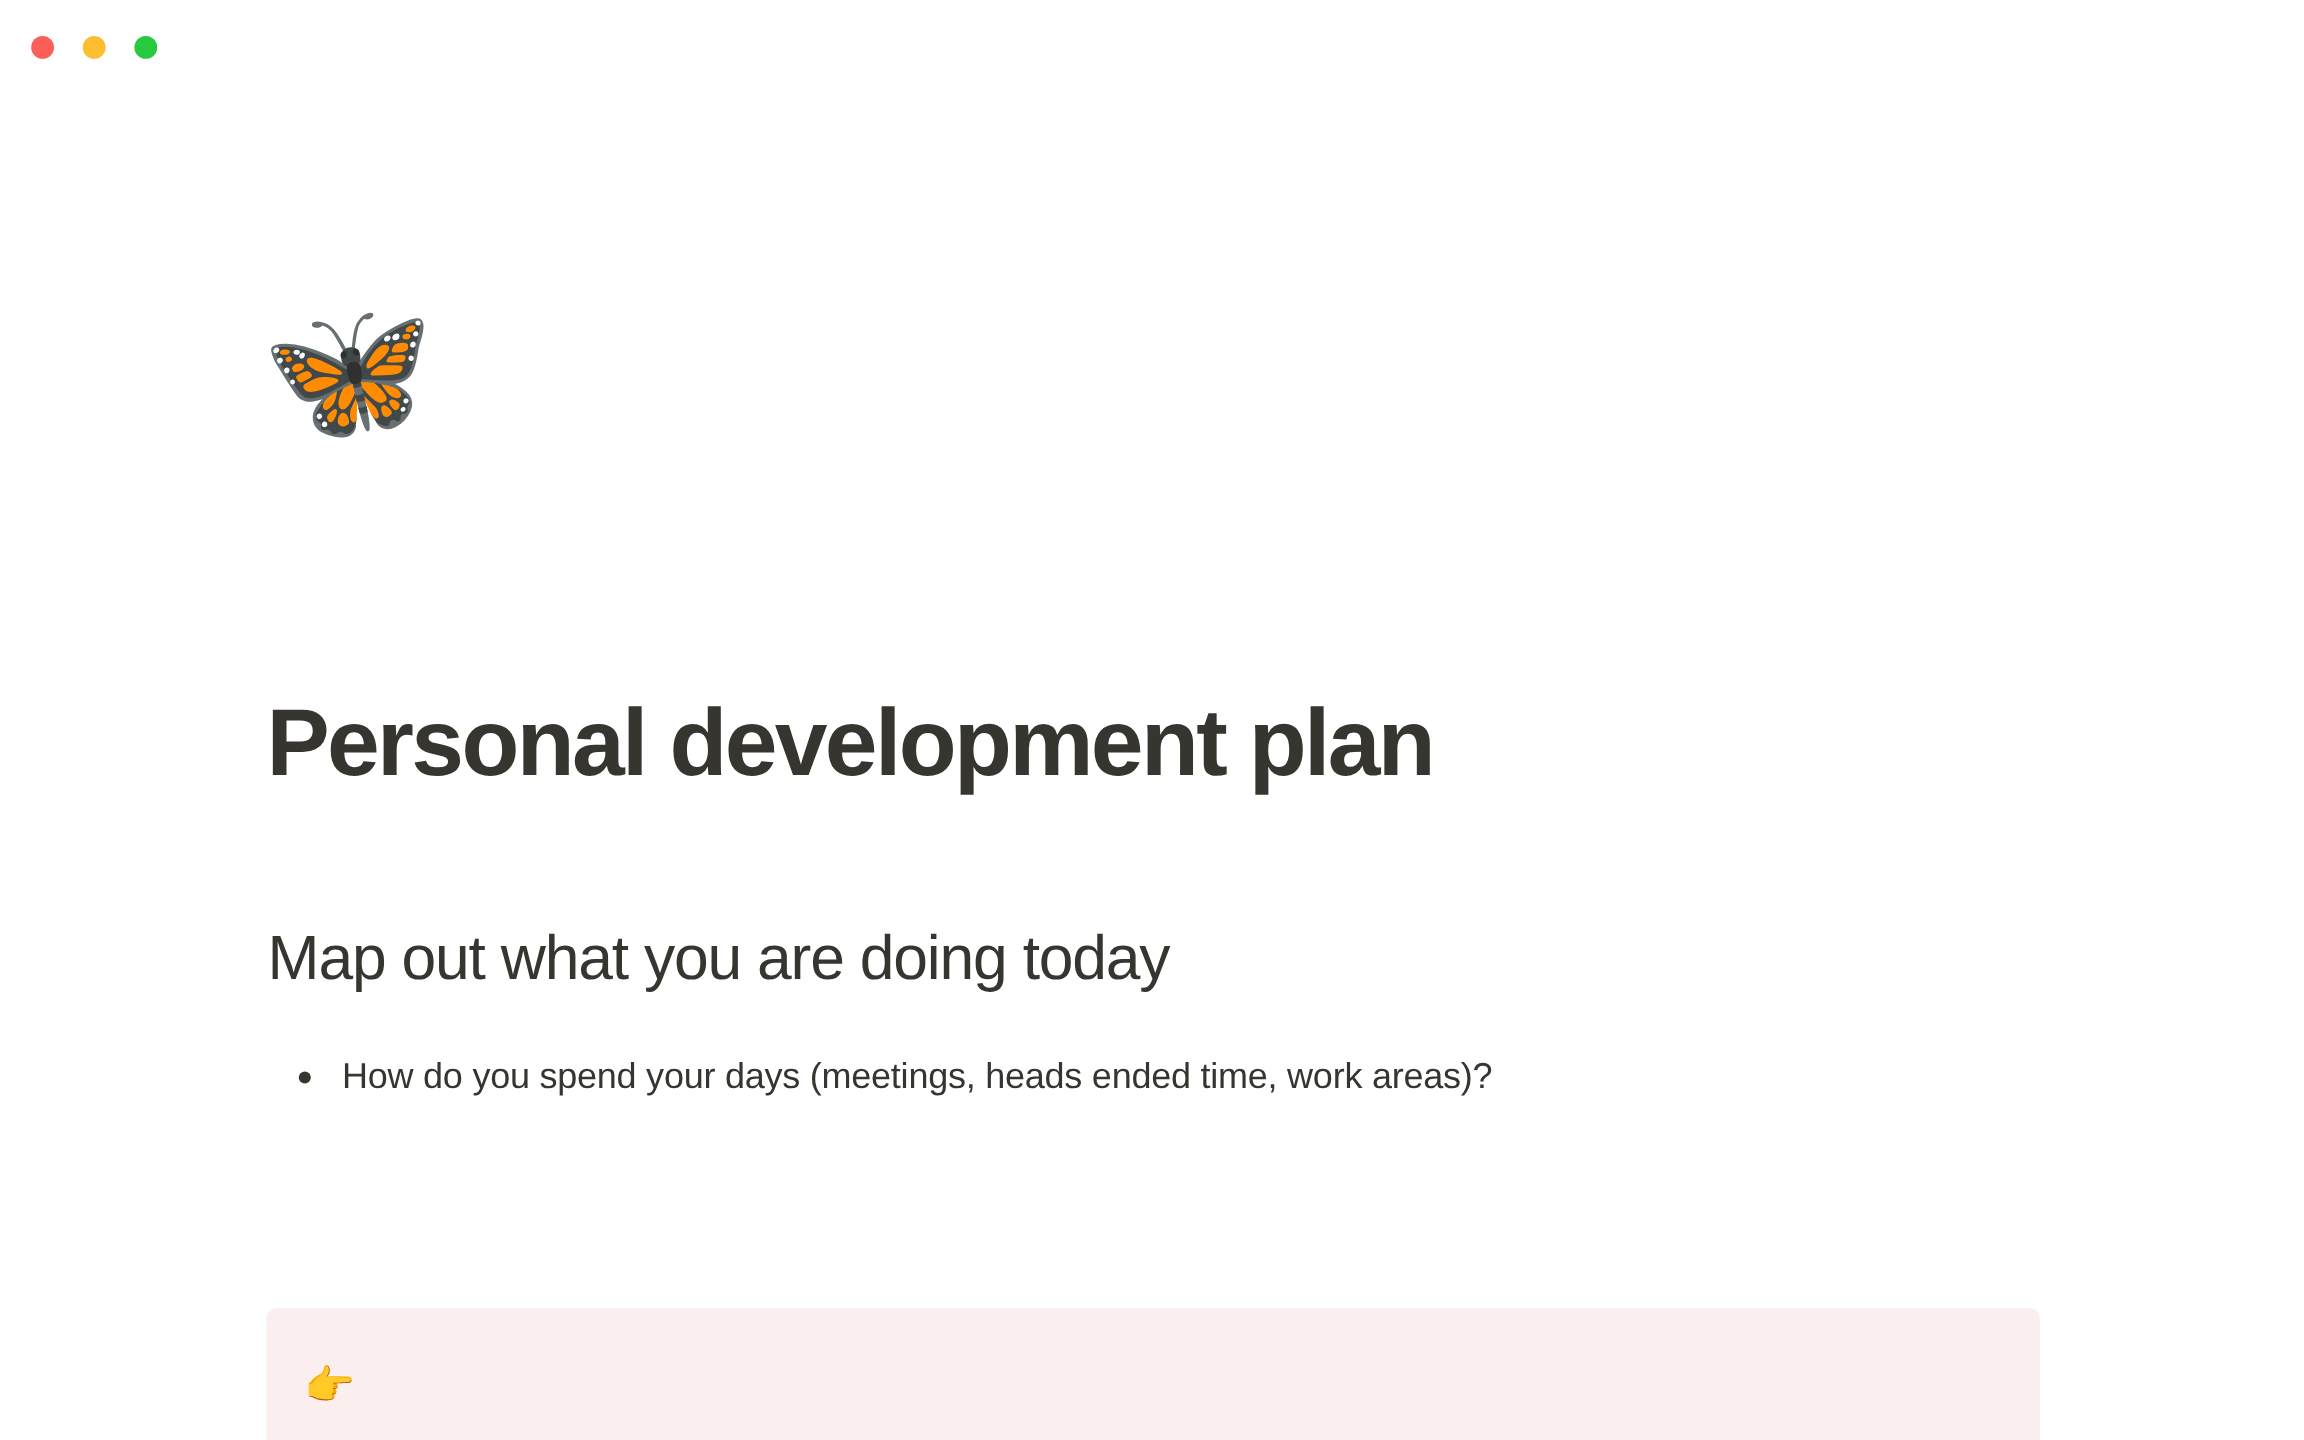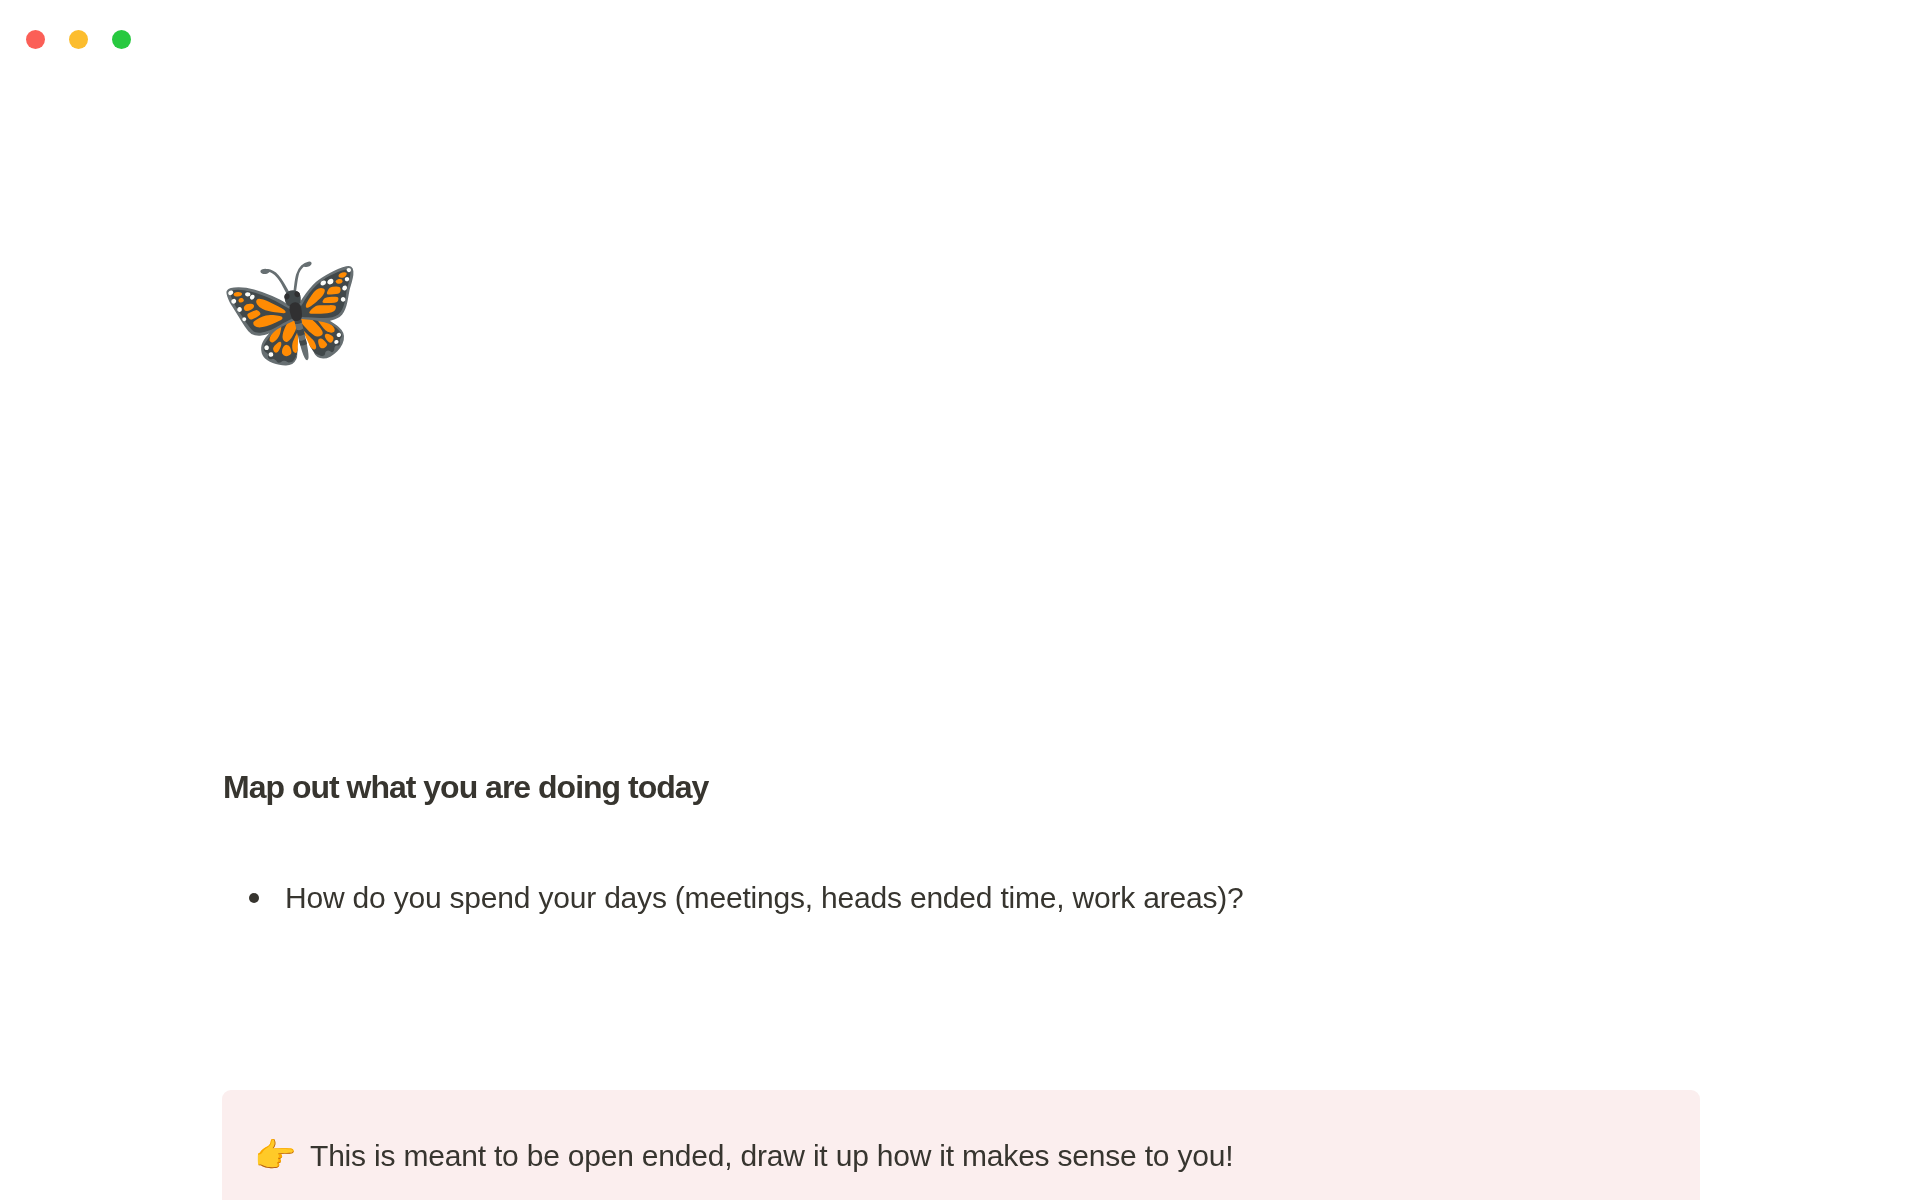--- a/index.html
+++ b/index.html
@@ -72,22 +72,22 @@
     letter-spacing: -2.2px;
     line-height: 1.08;
     color: #37352f;
     white-space: nowrap;
   }
 
   .section-heading {
     position: absolute;
     left: 223px;
     top: 770px;
-    font-size: 32px;
-    font-weight: 700;
+    font-size: 52px;
+    font-weight: 400;
     letter-spacing: -1.0px;
     line-height: 1.12;
     color: #37352f;
     white-space: nowrap;
   }
 
   .bullet-list {
     position: absolute;
     left: 223px;
     top: 876px;
@@ -166,28 +166,28 @@
     <span class="tl-dot" style="background: rgb(251, 95, 87);"></span>
     <span class="tl-dot" style="background: rgb(252, 189, 46);"></span>
     <span class="tl-dot" style="background: rgb(39, 201, 63);"></span>
   </div>
 </div>
 
 <div class="page">
 
   <div class="page-icon">🦋</div>
 
+  <h1 class="page-title">Personal development plan</h1>
 
   <h2 class="section-heading">Map out what you are doing today</h2>
 
   <ul class="bullet-list">
     <li class="bullet-item">
       <span class="bullet-marker"></span>
       <span>How do you spend your days (meetings, heads ended time, work areas)?</span>
     </li>
   </ul>
 
   <div class="callout">
     <span class="callout-icon">👉</span>
-    <span class="callout-text">This is meant to be open ended, draw it up how it makes sense to you!</span>
   </div>
 
 </div>
 
 </body></html>

